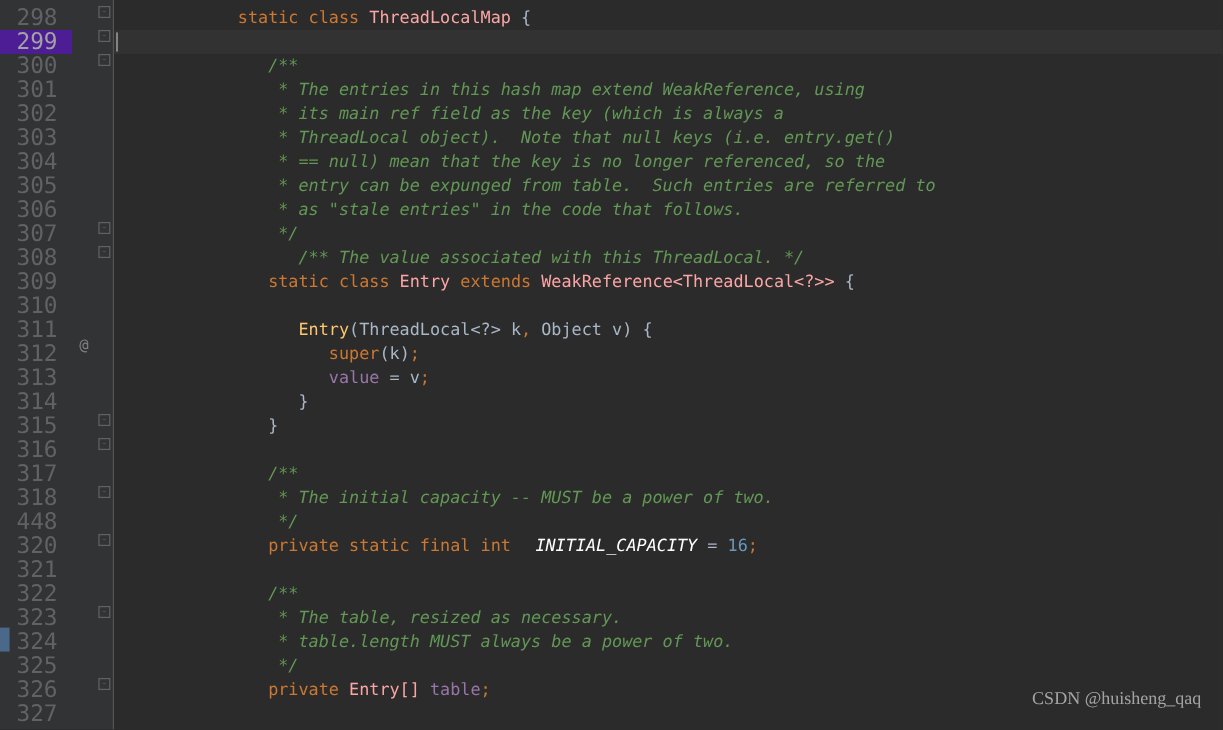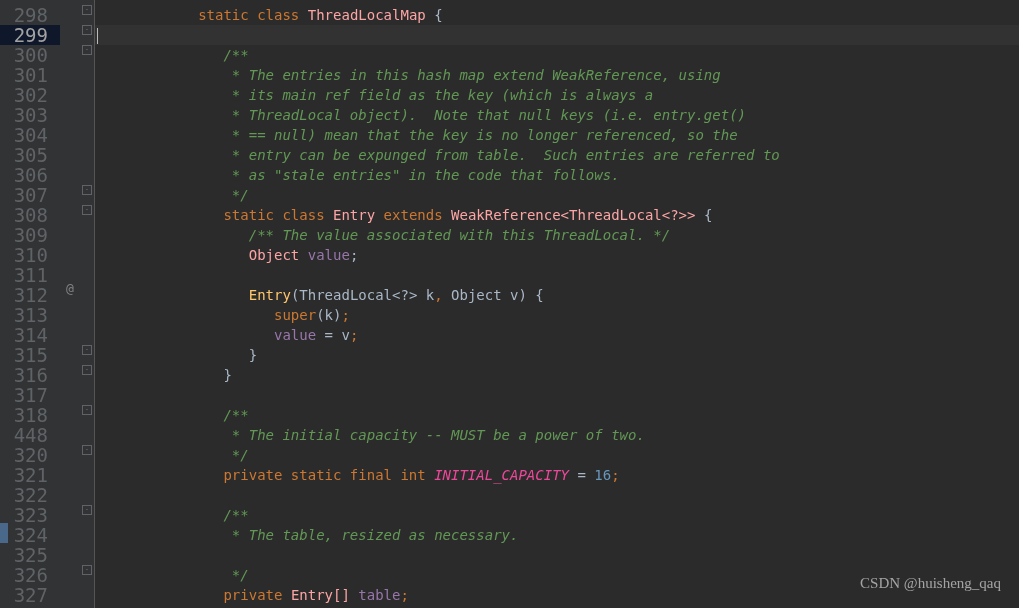--- a/index.html
+++ b/index.html
@@ -33,21 +33,21 @@
     .line-number {
       height: 20px;
       line-height: 20px;
       text-align: right;
       padding-right: 12px;
       color: #606366;
       font-size: 19px;
       position: relative;
     }
     .line-number.active {
-      background: #0f172a;
+      background: #4c1d95;
       color: #a4a3a3;
     }
     .code-area {
       flex: 1;
       padding-top: 5px;
       position: relative;
       overflow: hidden;
     }
     .code-line {
       height: 20px;
@@ -58,21 +58,21 @@
     }
     .code-line.highlighted {
       background: #323232;
     }
     .kw { color: #cc7832; }
     .classname { color: #fca5a5; }
     .comment { color: #629755; font-style: italic; }
     .method { color: #ffc66d; }
     .field { color: #9876aa; }
     .number { color: #6897bb; }
-    .static-field { color: #ec4899; font-style: italic; }
+    .static-field { color: #ffffff; font-style: italic; margin-left: 12px; }
     .punct { color: #a9b7c6; }
     .fold-marker {
       position: absolute;
       right: 2px;
       width: 10px;
       height: 10px;
       border: 1px solid #606366;
       font-size: 8px;
       line-height: 8px;
       text-align: center;
@@ -207,35 +207,34 @@
       <div class="code-line"><span>            </span><span class="kw">static class </span><span class="classname">ThreadLocalMap</span><span class="punct"> {</span></div>
       <div class="code-line highlighted"><span class="cursor"></span></div>
       <div class="code-line"><span>               </span><span class="comment">/**</span></div>
       <div class="code-line"><span>               </span><span class="comment"> * The entries in this hash map extend WeakReference, using</span></div>
       <div class="code-line"><span>               </span><span class="comment"> * its main ref field as the key (which is always a</span></div>
       <div class="code-line"><span>               </span><span class="comment"> * ThreadLocal object).  Note that null keys (i.e. entry.get()</span></div>
       <div class="code-line"><span>               </span><span class="comment"> * == null) mean that the key is no longer referenced, so the</span></div>
       <div class="code-line"><span>               </span><span class="comment"> * entry can be expunged from table.  Such entries are referred to</span></div>
       <div class="code-line"><span>               </span><span class="comment"> * as "stale entries" in the code that follows.</span></div>
       <div class="code-line"><span>               </span><span class="comment"> */</span></div>
+      <div class="code-line"><span>                  </span><span class="comment">/** The value associated with this ThreadLocal. */</span></div>
       <div class="code-line"><span>               </span><span class="kw">static class </span><span class="classname">Entry</span><span> </span><span class="kw">extends </span><span class="classname">WeakReference&lt;ThreadLocal&lt;?&gt;&gt;</span><span class="punct"> {</span></div>
-      <div class="code-line"><span>                  </span><span class="comment">/** The value associated with this ThreadLocal. */</span></div>
-      <div class="code-line"><span>                  </span><span class="classname">Object</span><span> </span><span class="field">value</span><span class="punct">;</span></div>
       <div class="code-line"></div>
       <div class="code-line"><span>                  </span><span class="method">Entry</span><span class="punct">(ThreadLocal&lt;?&gt;</span><span> k</span><span class="kw">,</span><span class="punct"> Object v) {</span></div>
       <div class="code-line"><span>                     </span><span class="kw">super</span><span class="punct">(k)</span><span class="kw">;</span></div>
       <div class="code-line"><span>                     </span><span class="field">value</span><span class="punct"> = v</span><span class="kw">;</span></div>
       <div class="code-line"><span>                  </span><span class="punct">}</span></div>
       <div class="code-line"><span>               </span><span class="punct">}</span></div>
       <div class="code-line"></div>
       <div class="code-line"><span>               </span><span class="comment">/**</span></div>
       <div class="code-line"><span>               </span><span class="comment"> * The initial capacity -- MUST be a power of two.</span></div>
       <div class="code-line"><span>               </span><span class="comment"> */</span></div>
       <div class="code-line"><span>               </span><span class="kw">private static final int </span><span class="static-field">INITIAL_CAPACITY</span><span class="punct"> = </span><span class="number">16</span><span class="kw">;</span></div>
       <div class="code-line"></div>
       <div class="code-line"><span>               </span><span class="comment">/**</span></div>
       <div class="code-line"><span>               </span><span class="comment"> * The table, resized as necessary.</span></div>
-      <div class="code-line"><span>               </span></div>
+      <div class="code-line"><span>               </span><span class="comment"> * table.length MUST always be a power of two.</span></div>
       <div class="code-line"><span>               </span><span class="comment"> */</span></div>
       <div class="code-line"><span>               </span><span class="kw">private </span><span class="classname">Entry[]</span><span> </span><span class="field">table</span><span class="kw">;</span></div>
     </div>
 </div>
 <div class="watermark">CSDN @huisheng_qaq</div>
 
 </body></html>

